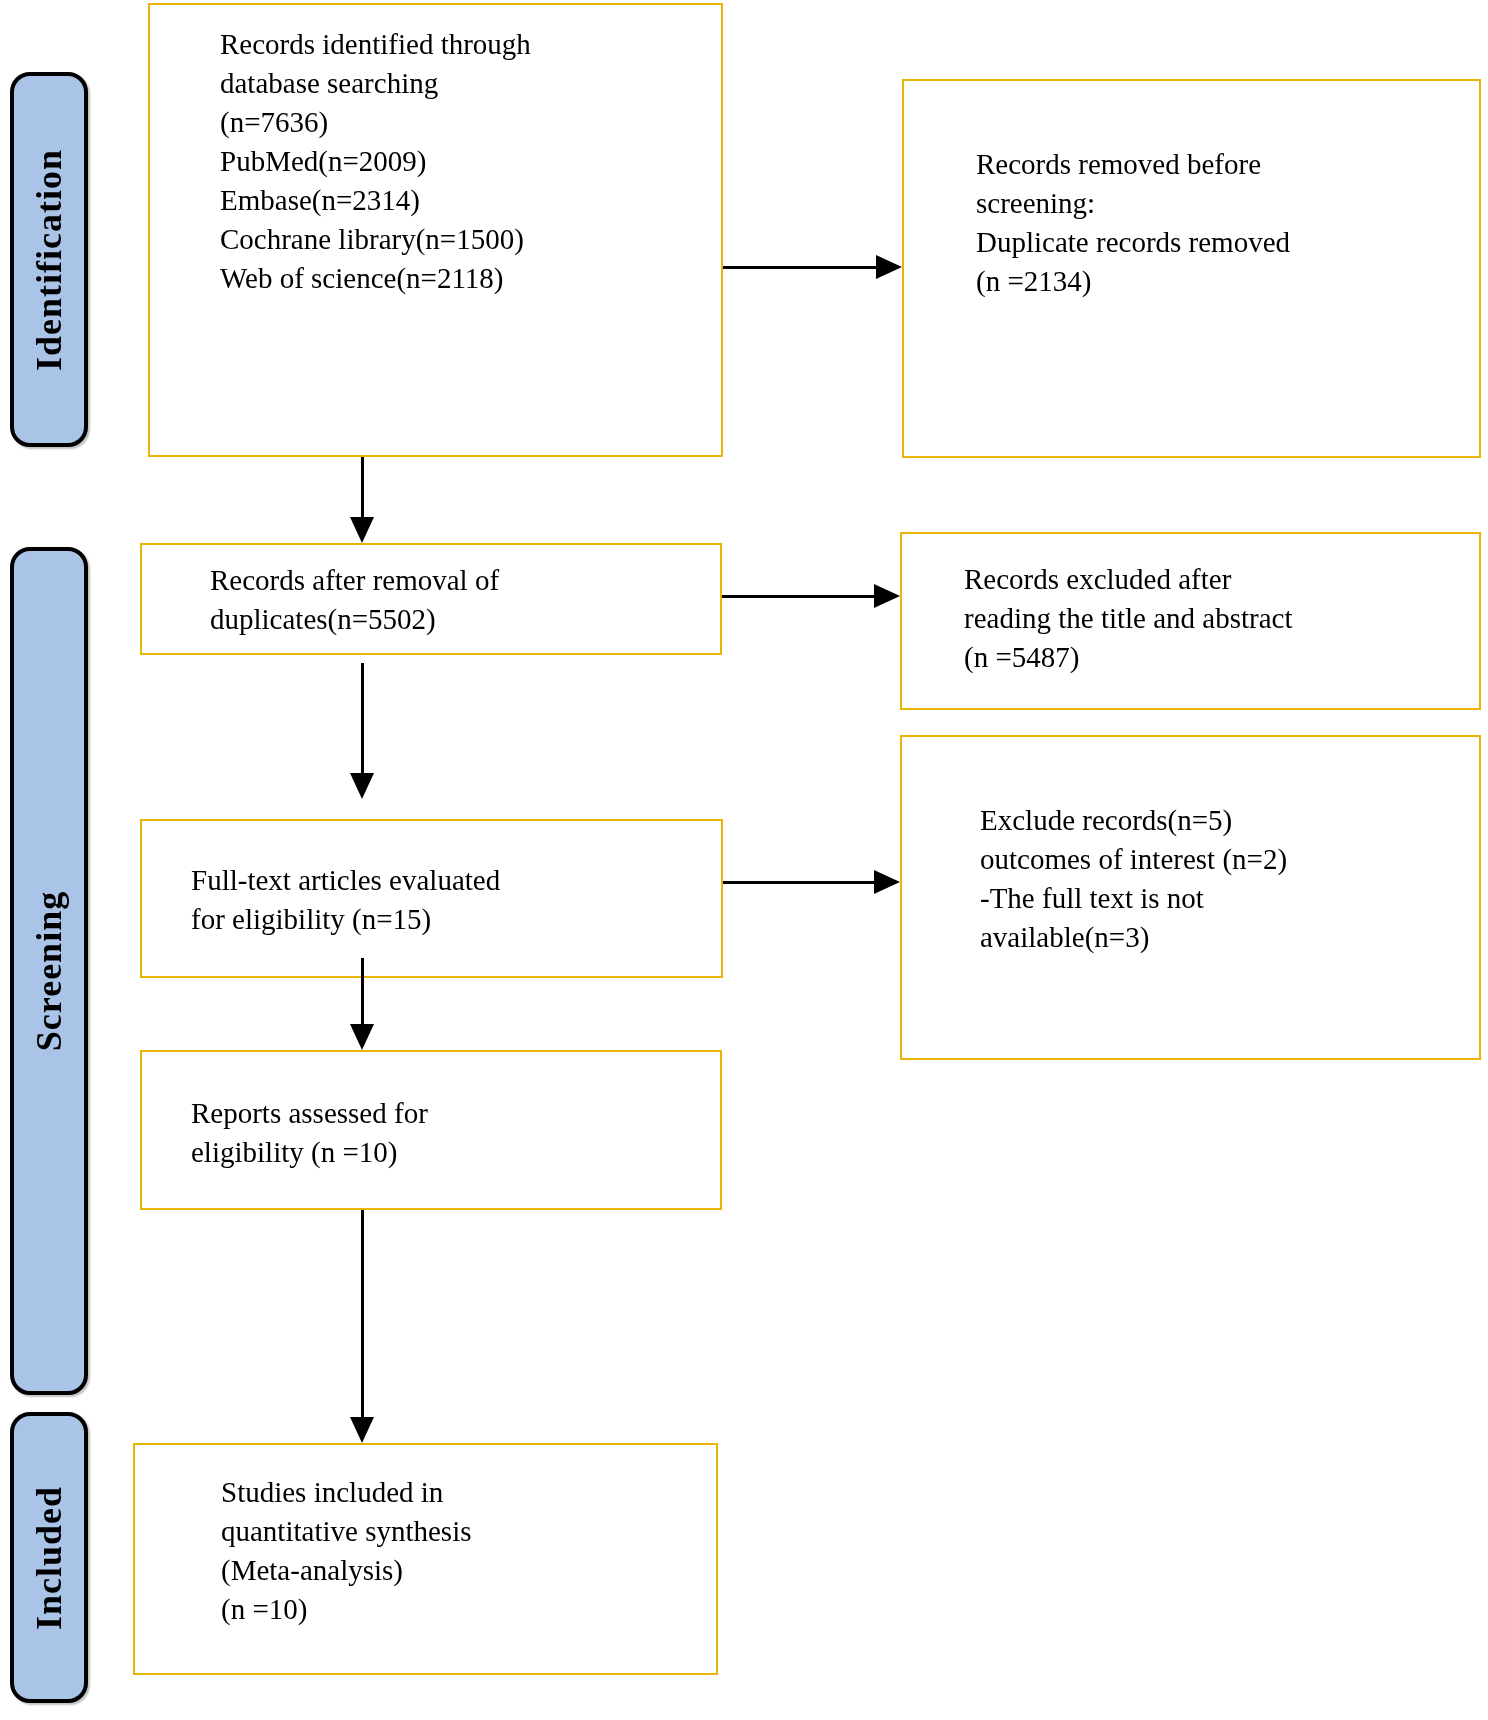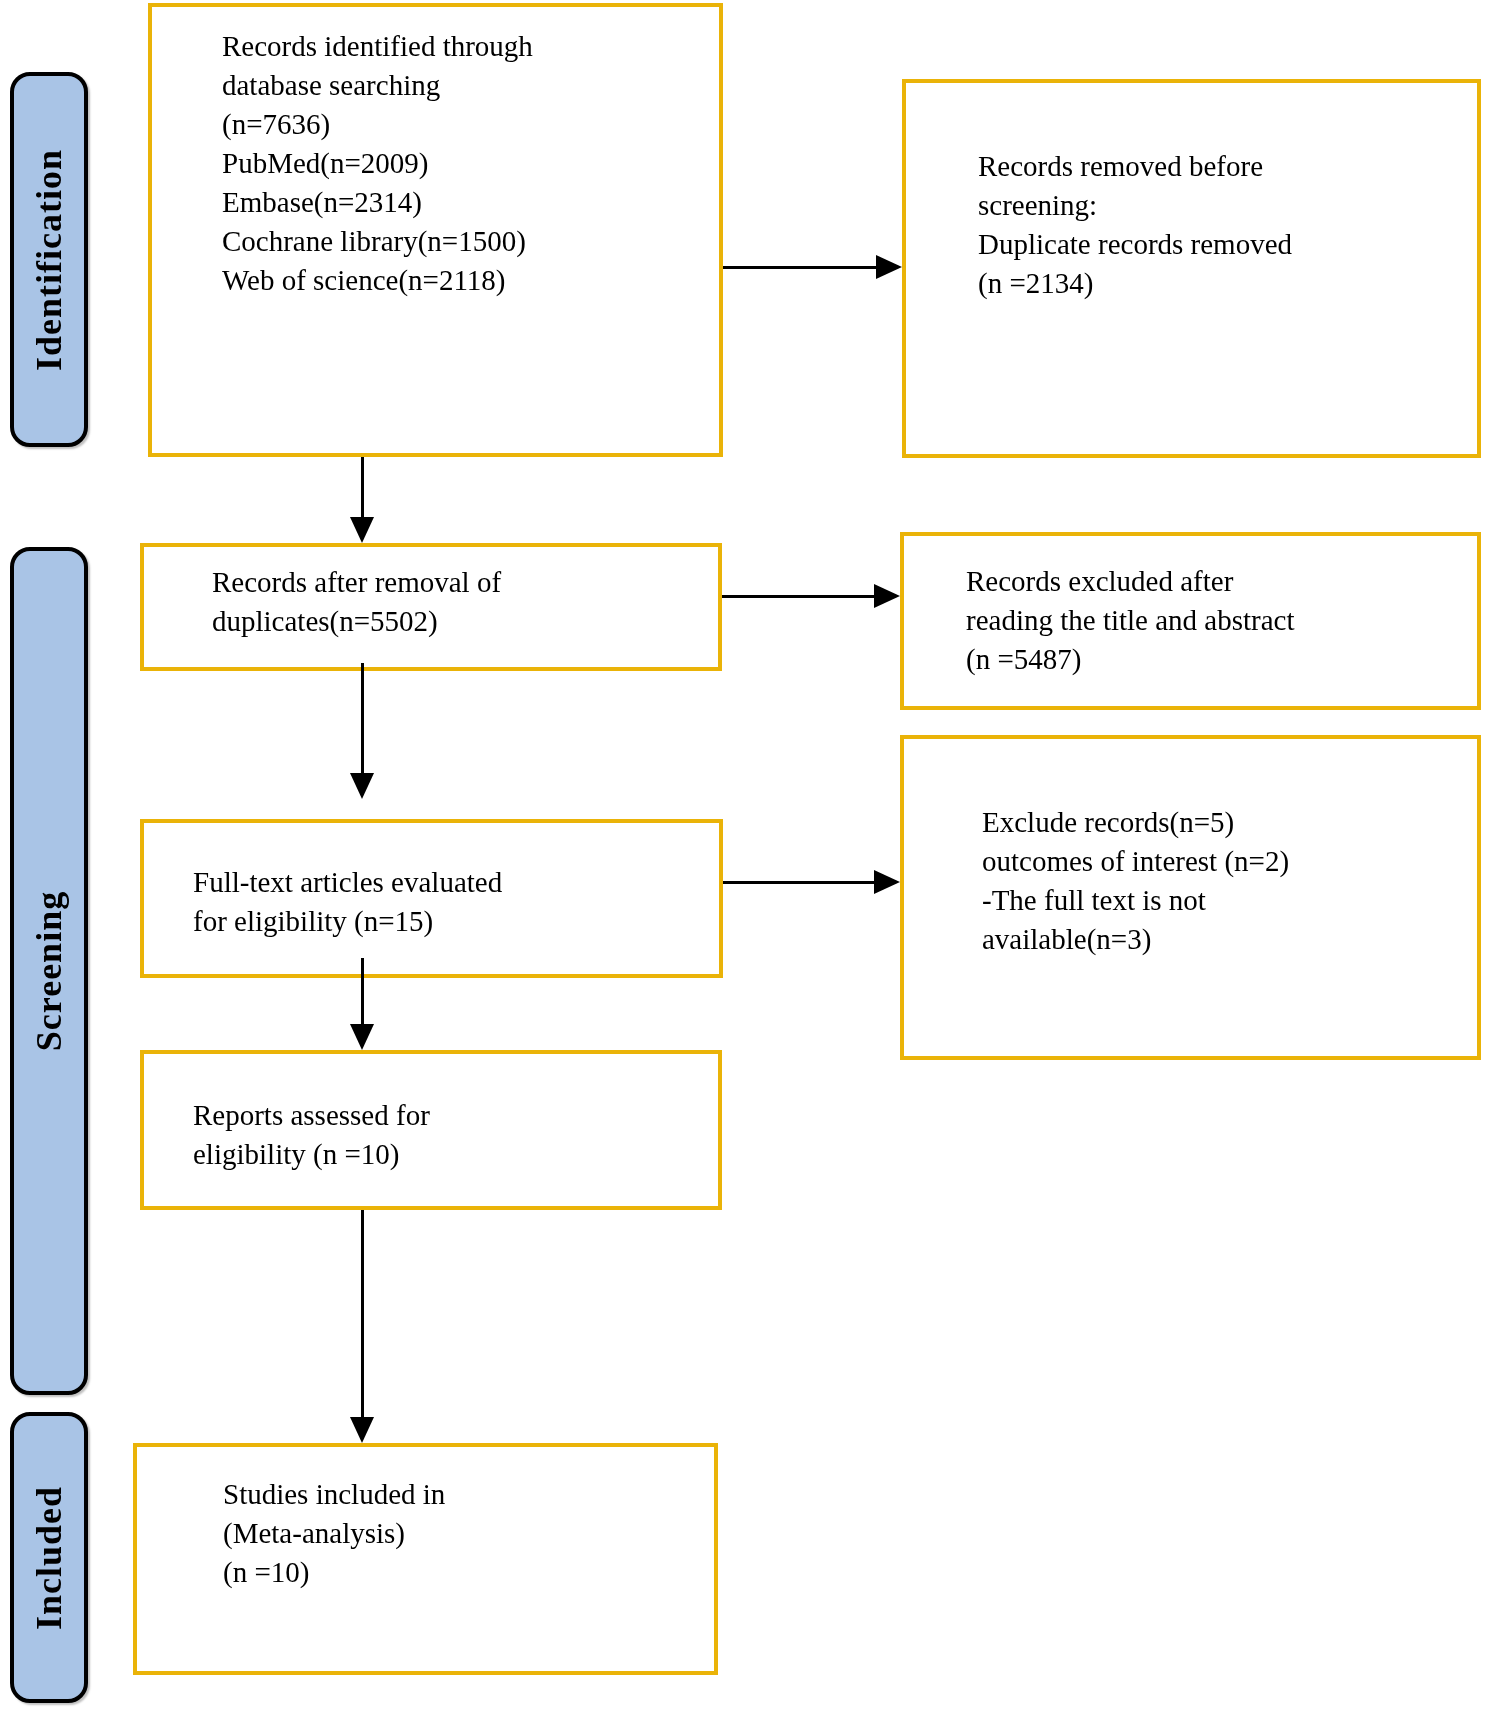--- a/index.html
+++ b/index.html
@@ -28,21 +28,21 @@
   .stage span{
     transform:rotate(-90deg);
     white-space:nowrap;
     font-weight:bold;
     font-size:36px;
     letter-spacing:1px;
   }
   .box{
     position:absolute;
     background:#ffffff;
-    border:4px solid #eab308;
+    border:2px solid #eab308;
     box-sizing:border-box;
     font-size:29px;
     line-height:39px;
     text-align:left;
   }
   .shaft-v{position:absolute;width:3px;background:#000000;}
   .shaft-h{position:absolute;height:3px;background:#000000;}
   .head-down{
     position:absolute;width:0;height:0;
     border-left:12px solid transparent;
@@ -81,21 +81,21 @@
       <div>Web of science(n=2118)</div>
     </div>
 
   <div class="box" style="left:902px;top:79px;width:579px;height:379px;padding:64px 10px 0 72px;">
       <div>Records removed before</div>
       <div>screening:</div>
       <div>Duplicate records removed</div>
       <div>(n =2134)</div>
     </div>
 
-  <div class="box" style="left:140px;top:543px;width:582px;height:128px;padding:16px 14px 16px 68px;">
+  <div class="box" style="left:140px;top:543px;width:582px;height:112px;padding:16px 14px 16px 68px;">
       <div>Records after removal of</div>
       <div>duplicates(n=5502)</div>
     </div>
 
   <div class="box" style="left:900px;top:532px;width:581px;height:178px;padding:26px 10px 0 62px;">
       <div>Records excluded after</div>
       <div>reading the title and abstract</div>
       <div>(n =5487)</div>
     </div>
 
@@ -111,20 +111,21 @@
       <div>available(n=3)</div>
     </div>
 
   <div class="box" style="left:140px;top:1050px;width:582px;height:160px;padding:42px 14px 0 49px;">
       <div>Reports assessed for</div>
       <div>eligibility (n =10)</div>
     </div>
 
   <div class="box" style="left:133px;top:1443px;width:585px;height:232px;padding:28px 30px 0 86px;">
       <div>Studies included in</div>
+      <div>quantitative synthesis</div>
       <div>(Meta-analysis)</div>
       <div>(n =10)</div>
     </div>
 
   <div>
     <div class="shaft-v" style="left:361px;top:457px;height:62px;"></div>
     <div class="head-down" style="left:350px;top:517px;"></div>
   </div>
 
   <div>

